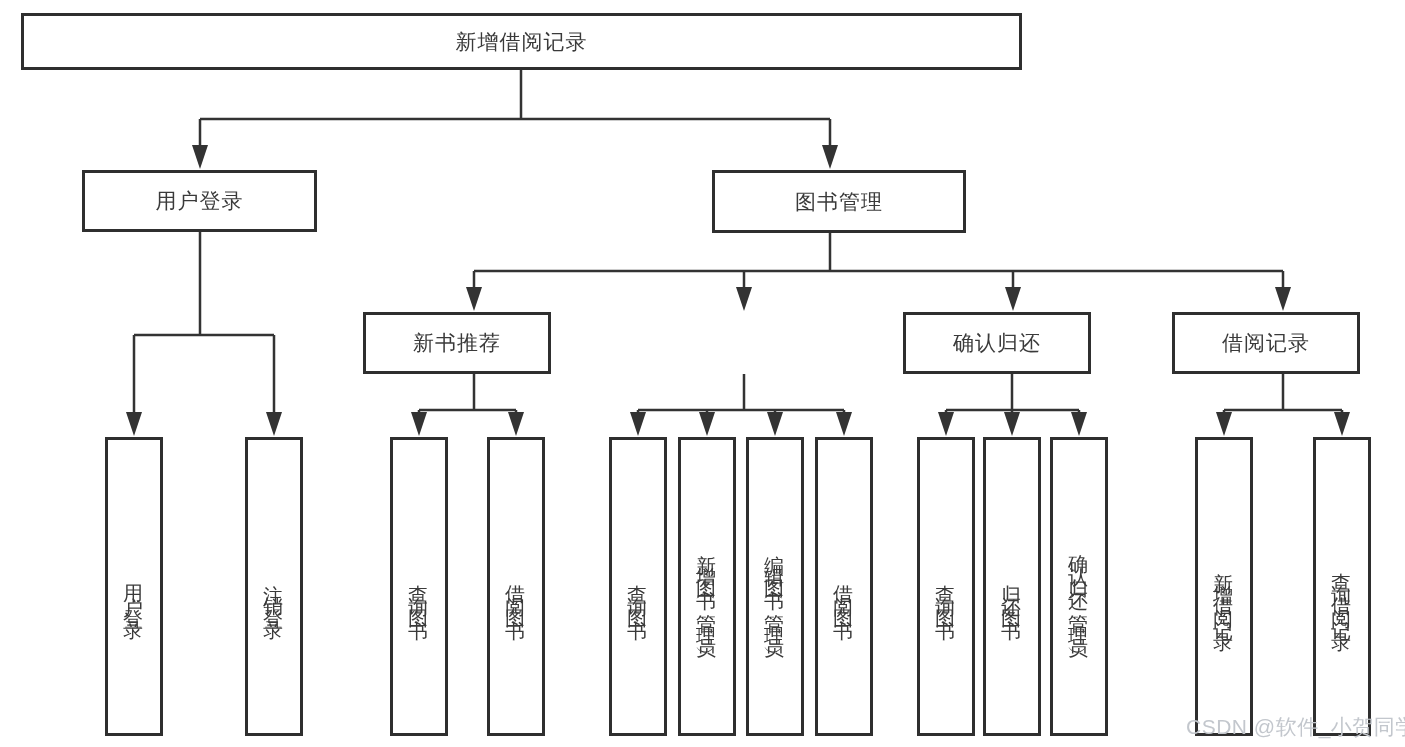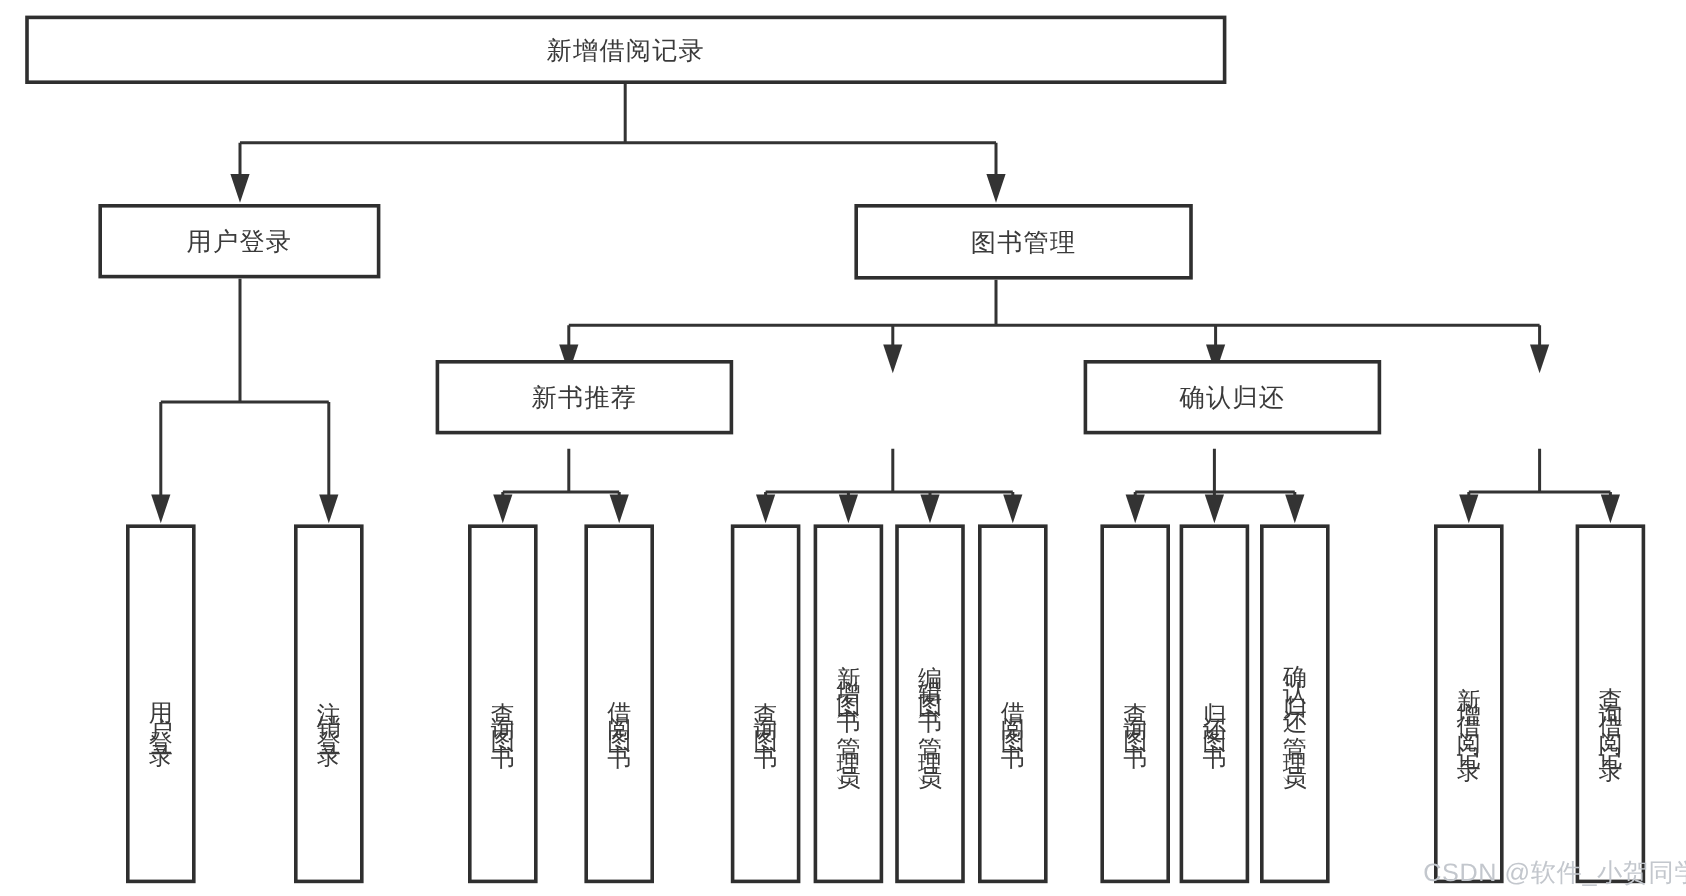--- a/index.html
+++ b/index.html
@@ -18,22 +18,22 @@
   #connectors{position:absolute;left:0;top:0;z-index:1;}
   #connectors path{stroke:var(--line);stroke-width:2.5;fill:none;}
   #connectors polygon{fill:var(--line);stroke:none;}
   .hnode{
     position:absolute;box-sizing:border-box;border:3px solid var(--border);
     background:var(--background);display:flex;align-items:center;justify-content:center;
     z-index:2;font-size:21px;letter-spacing:1px;white-space:nowrap;
   }
   .root{left:21px;top:13px;width:1001px;height:57px;}
   .l2a{left:82px;top:170px;width:235px;height:62px;}
-  .l2b{left:712px;top:170px;width:282px;height:63px;}
-  .l3{top:300px;width:248px;height:62px;}
+  .l2b{left:712px;top:170px;width:254px;height:63px;}
+  .l3{top:312px;width:188px;height:62px;}
   .leaf{
     position:absolute;box-sizing:border-box;border:3px solid var(--border);
     background:var(--background);top:437px;width:58px;height:299px;z-index:2;
   }
   .vtext{
     position:absolute;left:50%;top:50%;transform:translate(-50%,-50%);
     writing-mode:vertical-rl;text-orientation:mixed;
     font-size:20px;letter-spacing:12px;padding-top:12px;white-space:nowrap;
   }
   .watermark{
@@ -99,20 +99,23 @@
   <div class="hnode l2b">
     <span>图书管理</span>
   </div>
 
   <div class="hnode l3" style="left:363px">
     <span>新书推荐</span>
   </div>
   <div class="hnode l3" style="left:903px">
     <span>确认归还</span>
   </div>
+  <div class="hnode l3" style="left:1172px">
+    <span>借阅记录</span>
+  </div>
 
   <div class="leaf" style="left:105px">
     <span class="vtext">用户登录</span>
   </div>
   <div class="leaf" style="left:245px">
     <span class="vtext">注销登录</span>
   </div>
 
   <div class="leaf" style="left:390px">
     <span class="vtext">查询图书</span>

